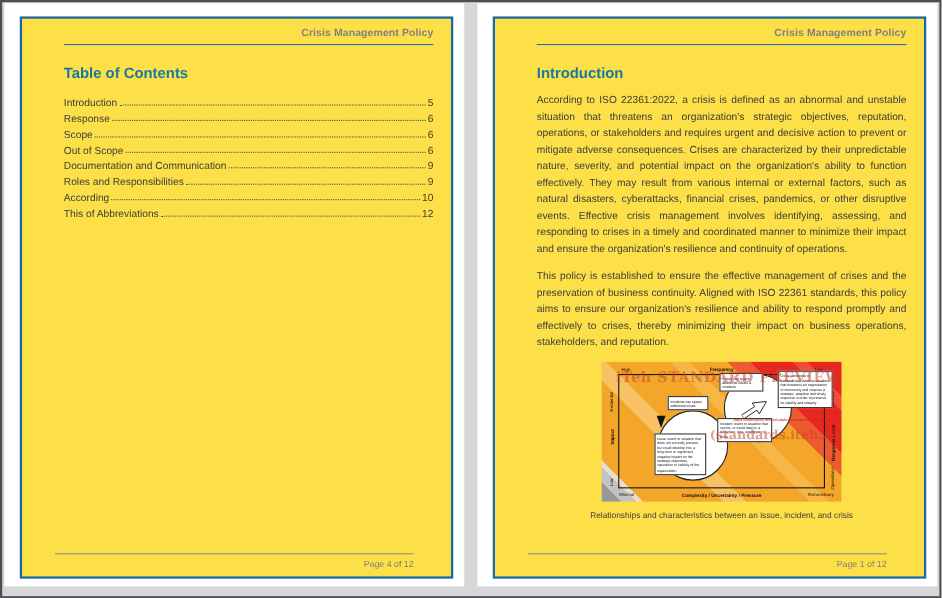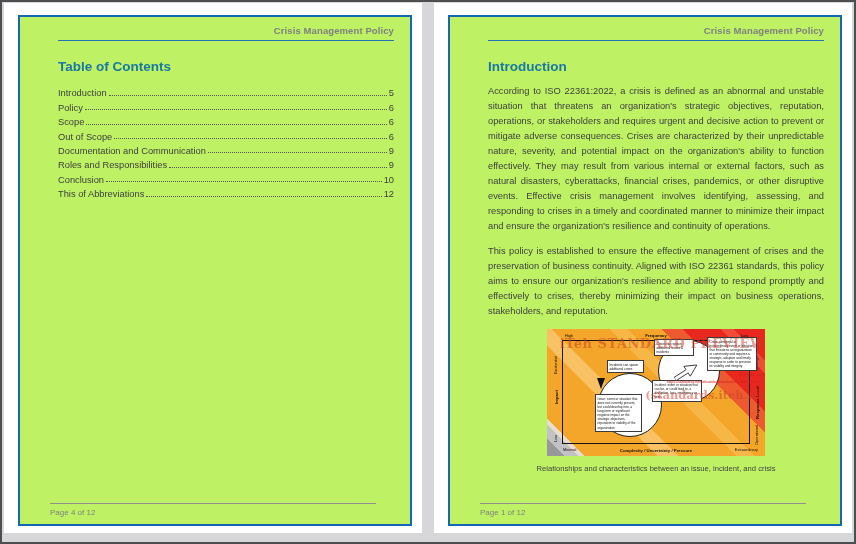--- a/index.html
+++ b/index.html
@@ -5,26 +5,26 @@
   :root{
     --accent:#2471b8; --teal:#1878a3; --graytext:#7f7f7f; --body:#3d3d3d;
     --figorange:#f3a62a; --figred:#e8281f; --figgray:#98989a; --wmred:#c93c26;
   }
   *{box-sizing:border-box; margin:0; padding:0;}
   html,body{width:856px;height:544px;overflow:hidden;}
   body{font-family:"Liberation Sans",sans-serif; background:#d7d7d9;}
   #app{position:relative; width:856px; height:544px; border:2px solid #4d4e50; background:#d7d7d9;}
   .sheet{position:absolute; top:1px; bottom:9px; width:418px; background:#fff;}
   .sheet.left{left:2px;} .sheet.right{right:2px;}
-  .page-border{position:absolute; top:12px; bottom:7px; left:14px; right:10px; border:2px solid #1268b3; background:#bef264;}
+  .page-border{position:absolute; top:12px; bottom:7px; left:14px; right:10px; border:2px solid #1268b3; background:#fde047;}
   .content{position:absolute; inset:0; padding:8px 16px 30px 38px;}
   .hdr{border-bottom:1.5px solid var(--accent); padding-bottom:4px; text-align:right;
        font-size:9.5px; font-weight:bold; color:var(--graytext); letter-spacing:.1px;}
   .footer{position:absolute; left:30px; right:34px; bottom:7px; border-top:1px solid #8f8f8f;
-          padding-top:4px; text-align:left; font-size:8px; color:var(--graytext);}
+          padding-top:4px; text-align:right; font-size:8px; color:var(--graytext);}
   h1.doc-h{color:var(--teal); font-size:13.5px; font-weight:bold; margin:18px 0 10px 0;}
   
   ul.toc{list-style:none; margin-top:4px;}
   ul.toc li{display:flex; align-items:flex-end; font-size:9.3px; color:var(--body); height:14.4px;}
   ul.toc .dots{flex:1; border-bottom:1.3px dotted #555; margin:0 2px 2.5px 2px;}
   ul.toc .pg{color:var(--body);}
   
   p.body-p{font-size:9.3px; line-height:15px; color:var(--body); text-align:justify; margin-bottom:10px;}
   
   .figwrap{width:218px; margin:2px auto 0 auto; position:relative;}
@@ -66,21 +66,21 @@
           <span>Crisis Management Policy</span>
         </div>
         <h1 class="doc-h">Table of Contents</h1>
         <ul class="toc">
           <li>
               <span>Introduction</span>
               <span class="dots"></span>
               <span class="pg">5</span>
             </li>
           <li>
-              <span>Policy</span>
+              <span>Response</span>
               <span class="dots"></span>
               <span class="pg">6</span>
             </li>
           <li>
               <span>Scope</span>
               <span class="dots"></span>
               <span class="pg">6</span>
             </li>
           <li>
               <span>Out of Scope</span>
@@ -91,21 +91,21 @@
               <span>Documentation and Communication</span>
               <span class="dots"></span>
               <span class="pg">9</span>
             </li>
           <li>
               <span>Roles and Responsibilities</span>
               <span class="dots"></span>
               <span class="pg">9</span>
             </li>
           <li>
-              <span>Conclusion</span>
+              <span>According</span>
               <span class="dots"></span>
               <span class="pg">10</span>
             </li>
           <li>
               <span>This of Abbreviations</span>
               <span class="dots"></span>
               <span class="pg">12</span>
             </li>
         </ul>
       </div>

